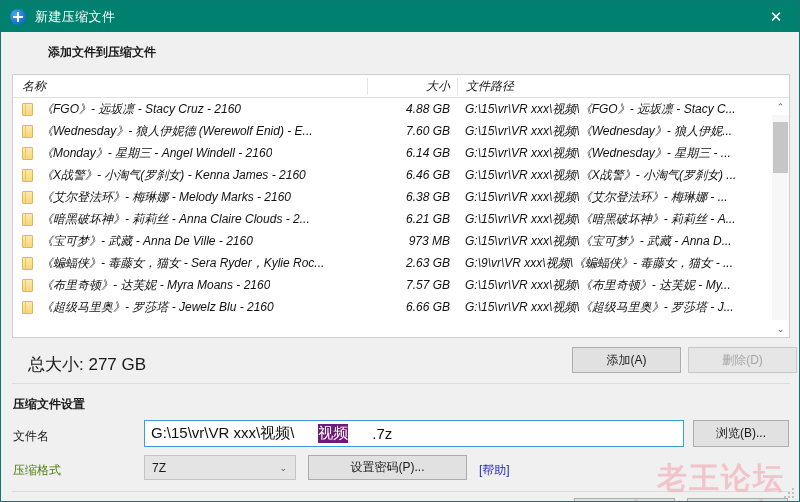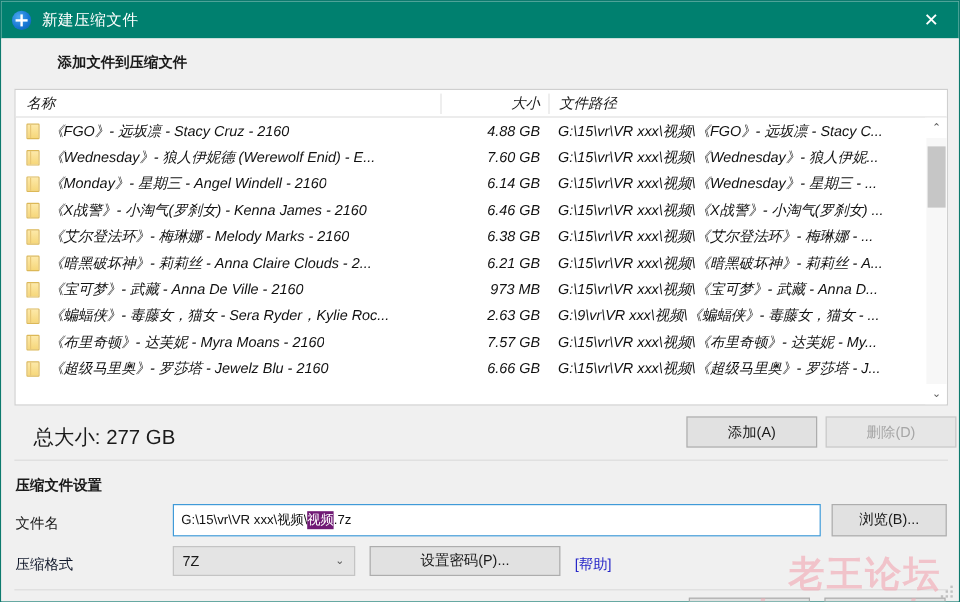--- a/index.html
+++ b/index.html
@@ -251,35 +251,36 @@
   }
   .filename-input {
     position: absolute;
     left: 143px; top: 388px;
     width: 540px; height: 27px;
     box-sizing: border-box;
     border: 1px solid #3f9ad8;
     background: #ffffff;
     display: flex; align-items: center;
     padding-left: 6px;
-    font-size: 11px;
+    font-size: 15px;
     color: #111;
     white-space: nowrap;
     overflow: hidden;
     cursor: text;
+    gap: 24px;
   }
   .sel {
     background: #701a75;
     color: #ffffff;
   }
   .btn-browse { position: absolute; left: 692px; top: 388px; width: 96px; height: 27px; }
 
   .lbl-format {
     position: absolute; left: 12px; top: 430px;
-    font-size: 12px; color: #0f172a;
+    font-size: 12px; color: #4d7c0f;
   }
   .combo {
     position: absolute;
     left: 143px; top: 423px;
     width: 152px; height: 25px;
     box-sizing: border-box;
     border: 1px solid #c4c4c4;
     background: #e4e4e4;
     display: flex; align-items: center;
     padding-left: 7px;

